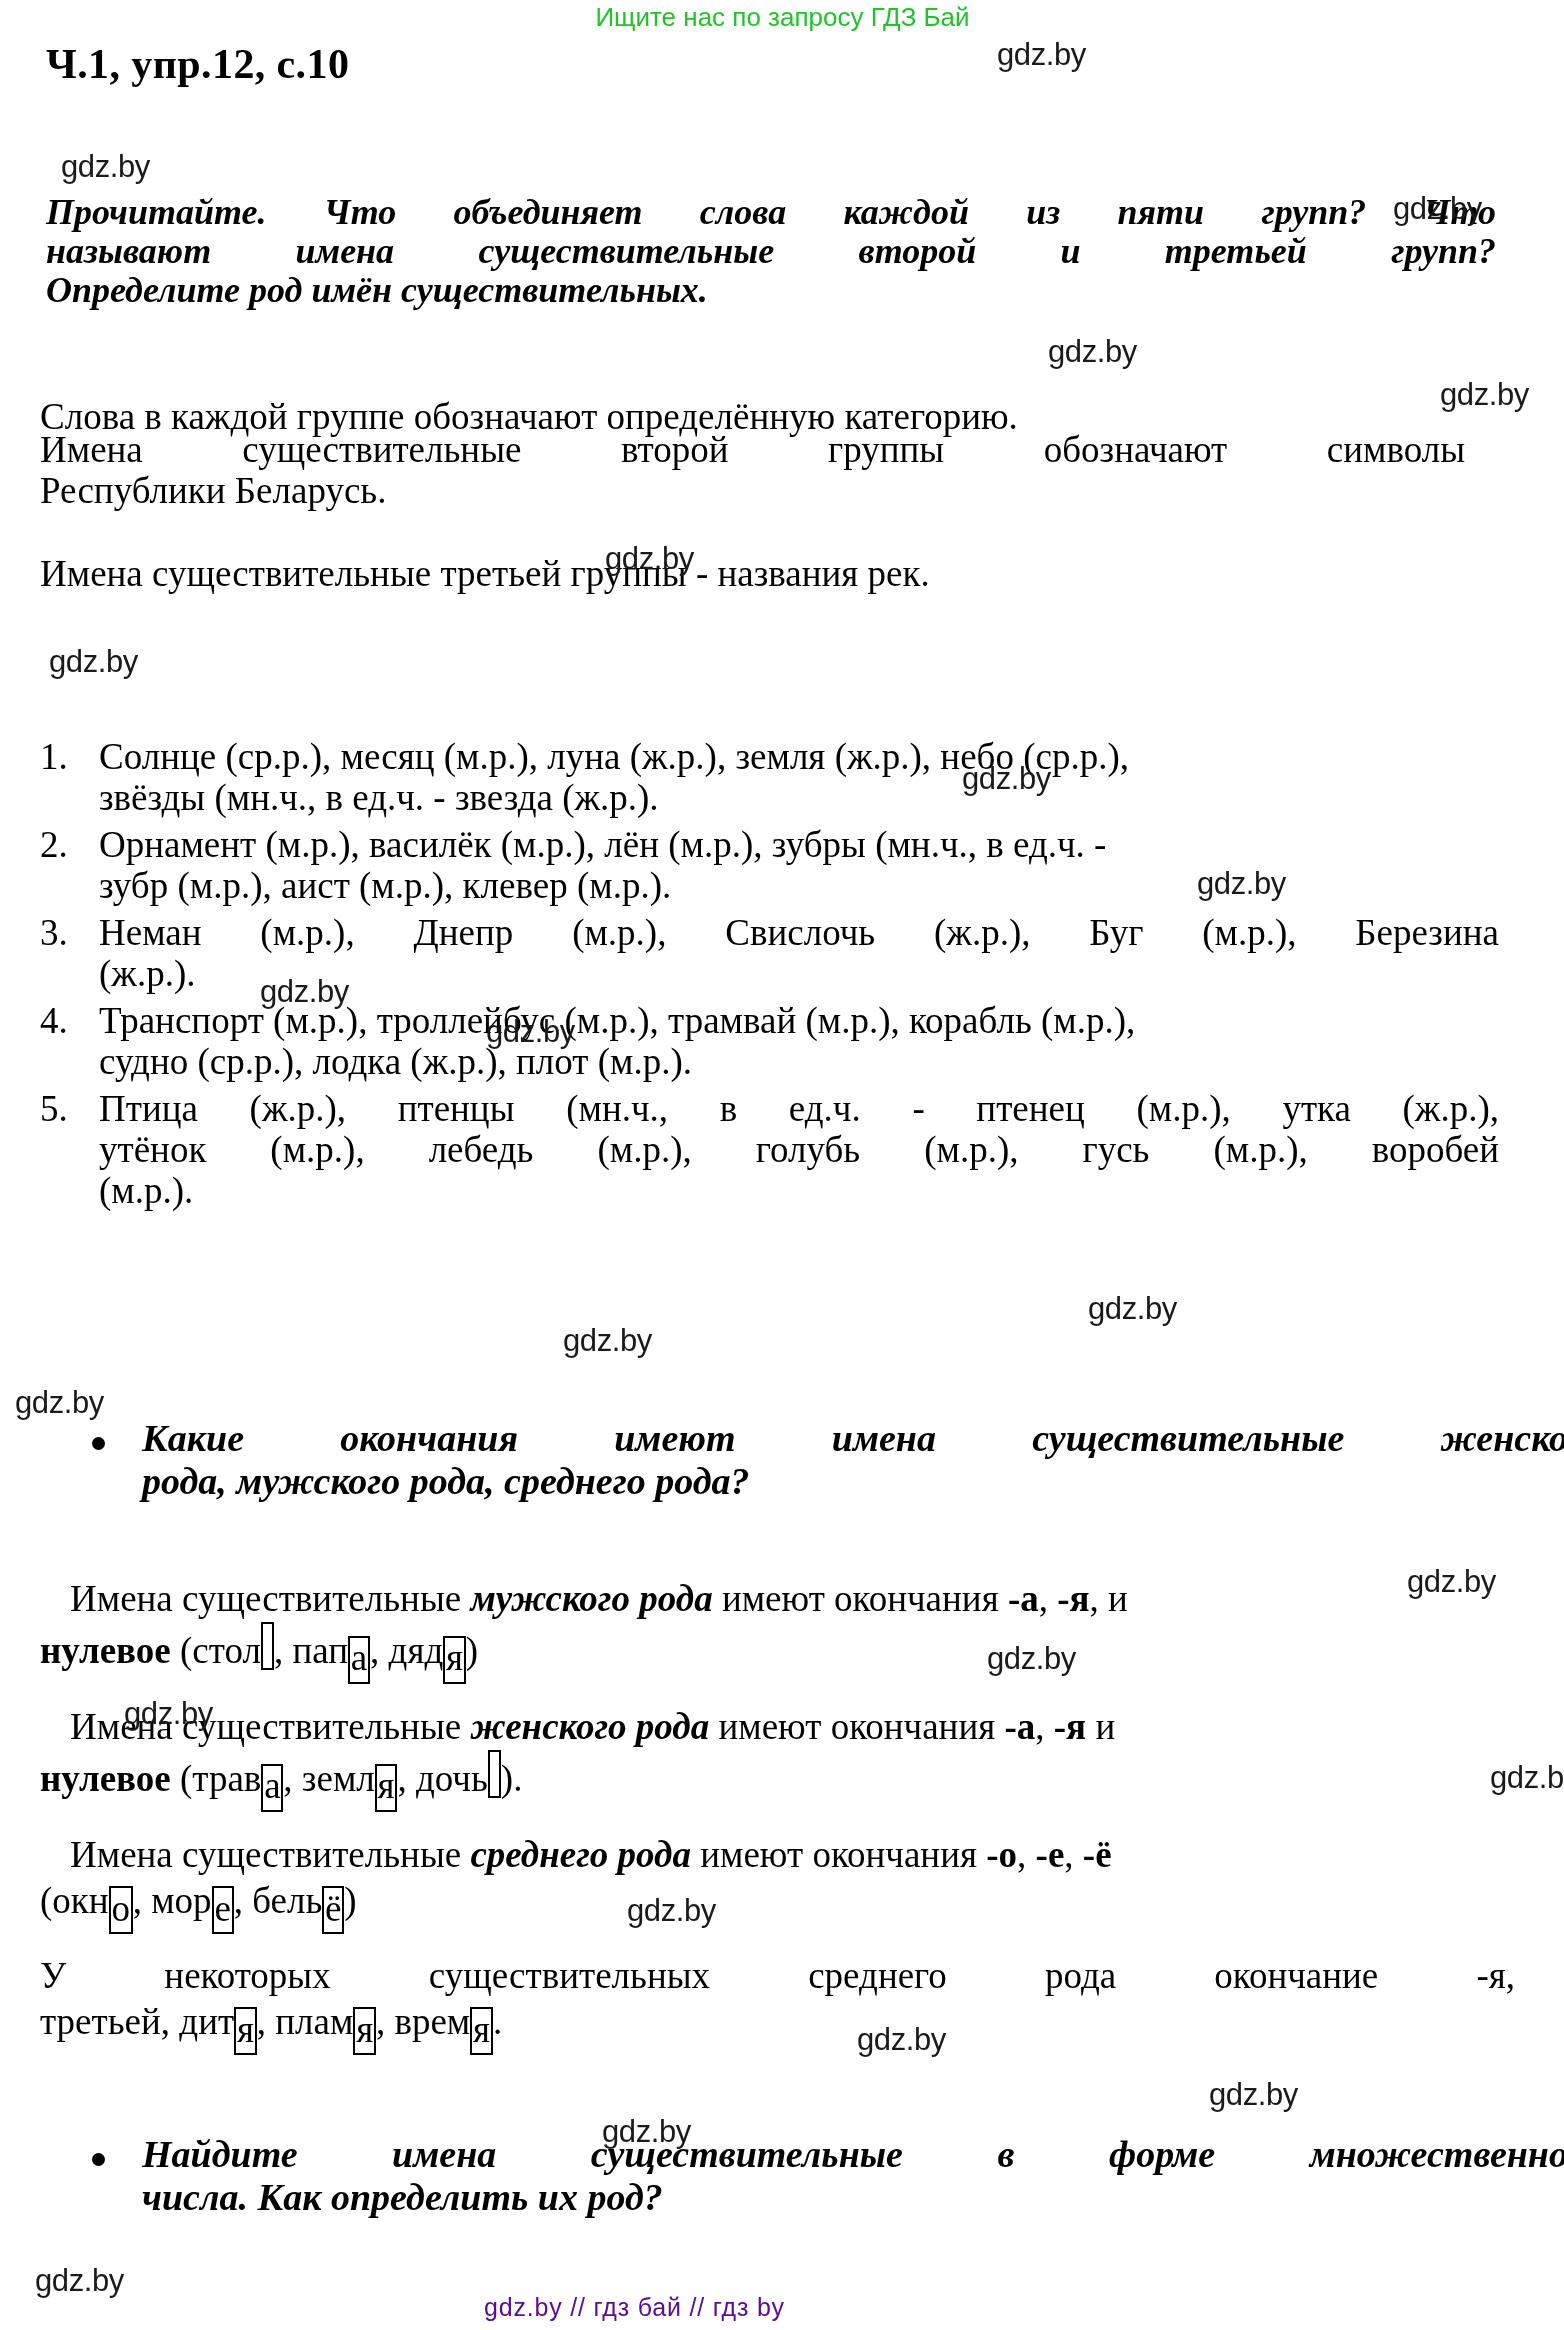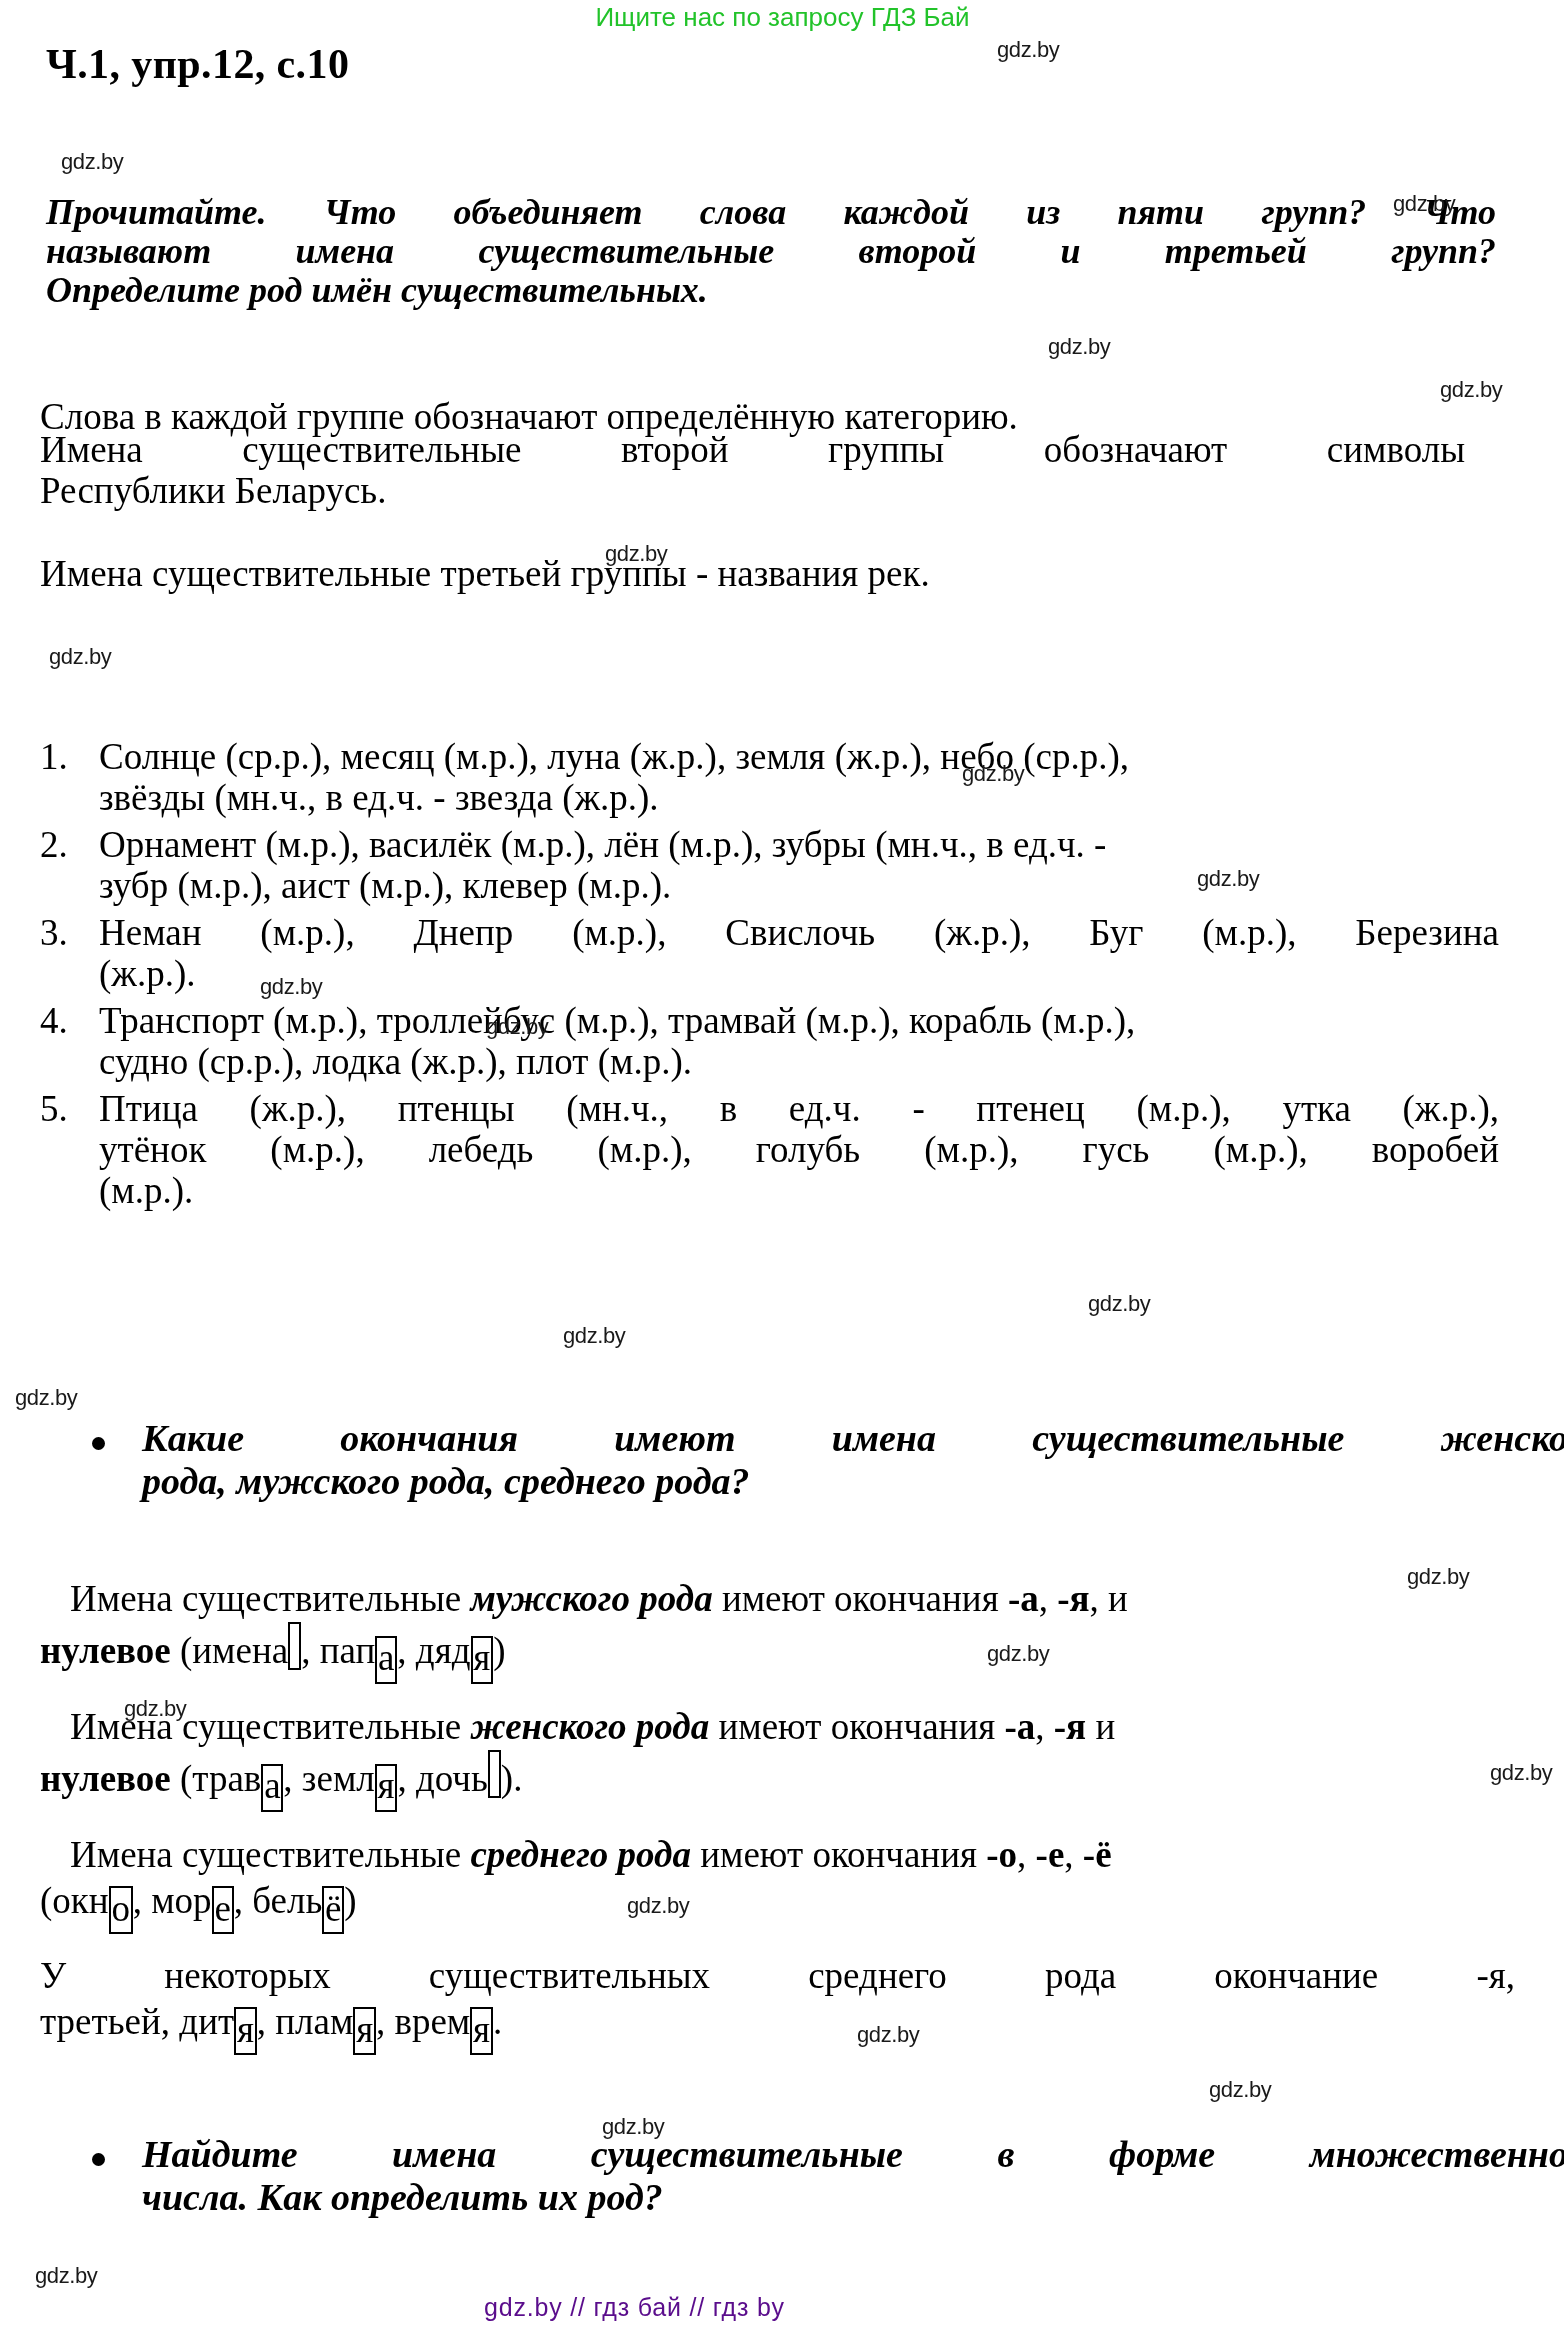--- a/index.html
+++ b/index.html
@@ -20,21 +20,21 @@
   .page {
     position: relative;
     width: 1565px;
     height: 2330px;
   }
 
   
   .wm {
     position: absolute;
     font-family: "Liberation Sans", "DejaVu Sans", sans-serif;
-    font-size: 22px;
+    font-size: 31px;
     color: #1a1a1a;
     white-space: nowrap;
     letter-spacing: -0.4px;
     z-index: 5;
     pointer-events: none;
   }
   .wm-top {
     position: absolute;
     top: 1.7px;
     left: 0;
@@ -278,21 +278,21 @@
 
   </div>
 
   <div class="bullet" style="top:1417px;">
     <span class="ln spread">Какие окончания имеют имена существительные женского</span>
     <span class="ln">рода, мужского рода, среднего рода?</span>
   </div>
 
   <div class="ansblock" style="top:1576px;">
     <span class="ln indent"><span>Имена существительные </span><b class="bi">мужского рода</b><span> имеют окончания </span><b class="bb">-а</b><span>, </span><b class="bb">-я</b><span>, и</span></span>
-    <span class="ln"><b class="bb">нулевое</b><span> (имена</span><span class="endbox zero"></span><span>, пап</span><span class="endbox">а</span><span>, дяд</span><span class="endbox">я</span><span>)</span></span>
+    <span class="ln"><b class="bb">нулевое</b><span> (стол</span><span class="endbox zero"></span><span>, пап</span><span class="endbox">а</span><span>, дяд</span><span class="endbox">я</span><span>)</span></span>
   </div>
 
   <div class="ansblock" style="top:1704px;">
     <span class="ln indent"><span>Имена существительные </span><b class="bi">женского рода</b><span> имеют окончания </span><b class="bb">-а</b><span>, </span><b class="bb">-я</b><span> и</span></span>
     <span class="ln"><b class="bb">нулевое</b><span> (трав</span><span class="endbox">а</span><span>, земл</span><span class="endbox">я</span><span>, дочь</span><span class="endbox zero"></span><span>).</span></span>
   </div>
 
   <div class="ansblock" style="top:1832px;">
     <span class="ln indent"><span>Имена существительные </span><b class="bi">среднего рода</b><span> имеют окончания </span><b class="bb">-о</b><span>, </span><b class="bb">-е</b><span>, </span><b class="bb">-ё</b></span>
     <span class="ln"><span>(окн</span><span class="endbox">о</span><span>, мор</span><span class="endbox">е</span><span>, бель</span><span class="endbox">ё</span><span>)</span></span>

